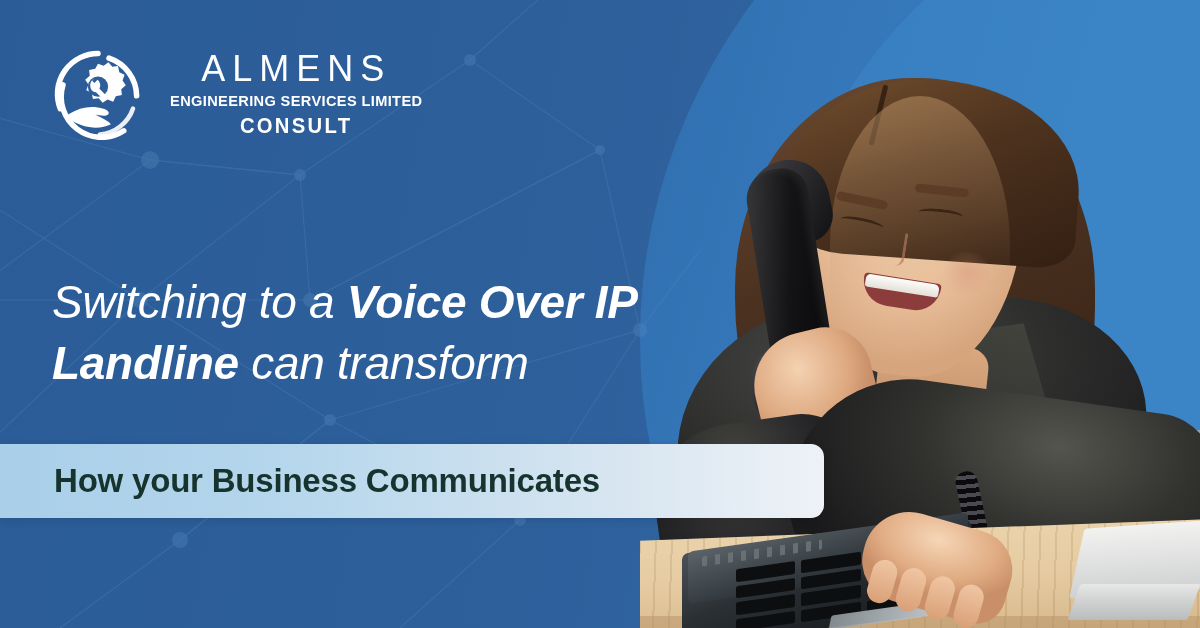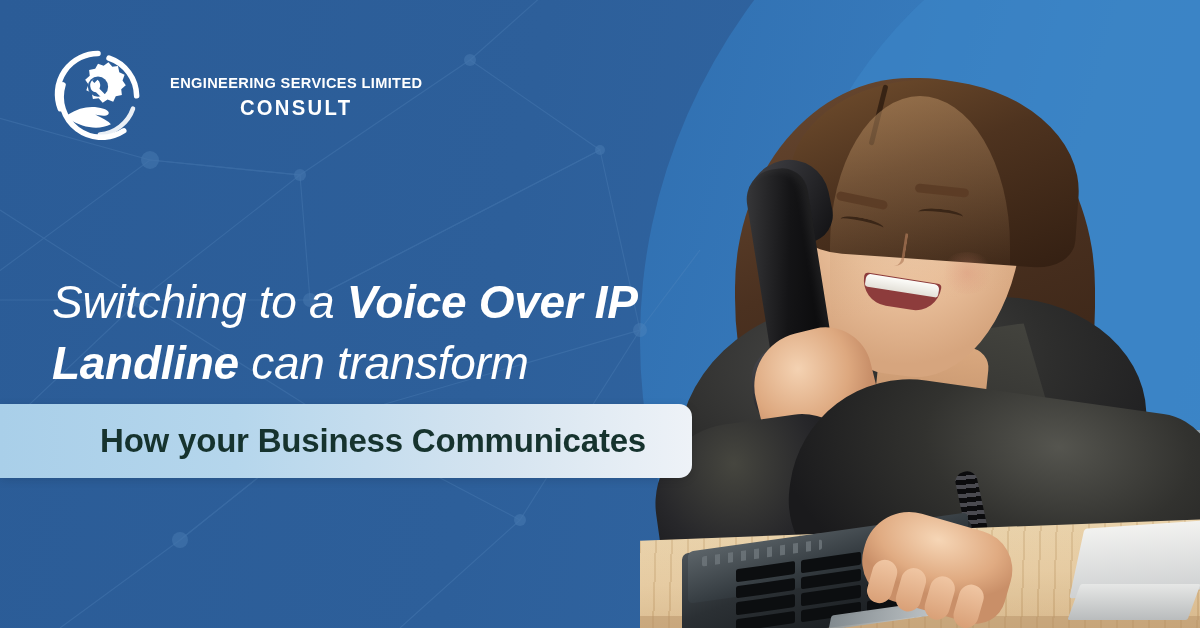--- a/index.html
+++ b/index.html
@@ -311,27 +311,26 @@
     position:absolute; left:52px; top:272px;
     width:700px;
     font-size:46px; line-height:1.32; color:#ffffff; font-weight:400;
     letter-spacing:-.3px;
     font-style:italic;
   }
   .headline b { font-weight:700; }
 
   
   .subbar {
-    position:absolute; left:0; top:404px;
-    height:74px; width:692px;
+    position:absolute; left:0; top:444px;
+    height:74px; width:824px;
     background:linear-gradient(90deg,#a9cfe9 0%,#b5d6ec 34%,#d5e4f0 72%,#eef2f7 100%);
     border-radius:0 13px 13px 0;
     display:flex; align-items:center;
     box-shadow:0 2px 10px rgba(0,0,0,.12);
-    justify-content:center;
   }
   .subbar-text {
     margin-left:54px;
     font-size:33px; font-weight:700; color:#16332e; letter-spacing:-.2px;
     white-space:nowrap;
   }
 </style>
 </head>
 <body>
 
@@ -452,20 +451,21 @@
       </g>
       <circle cx="50" cy="42" r="11" fill="#2d5f9a"></circle>
       <g fill="#ffffff">
         <path d="M46.2 33.6 a7.6 7.6 0 0 0 1.6 14.5 l7.6 7.4 a2.6 2.6 0 0 0 3.7 -3.7
                  l-7.5 -7.6 a7.6 7.6 0 0 0 -2.1 -9.6 l-3.4 3.4 -2.9 -2.9 z"></path>
       </g>
       <path d="M18 72 C30 64 44 62 56 66 C61 67.6 63 70 61 72.2 C59 74.4 52 73.6 47 72.4
                C55 76.5 62 80 64 83 C50 90 32 86 20 78 C17 76.2 16 73.6 18 72 Z" fill="#ffffff"></path>
     </svg>
     <div class="logo-text">
+      <div class="logo-name">ALMENS</div>
       <div class="logo-sub">ENGINEERING SERVICES LIMITED</div>
       <div class="logo-consult">CONSULT</div>
     </div>
   </div>
 
   <div class="headline">
     <span>Switching to a </span><b>Voice Over</b><span> </span><b>IP Landline</b><span> can transform</span>
   </div>
 
   <div class="subbar">

